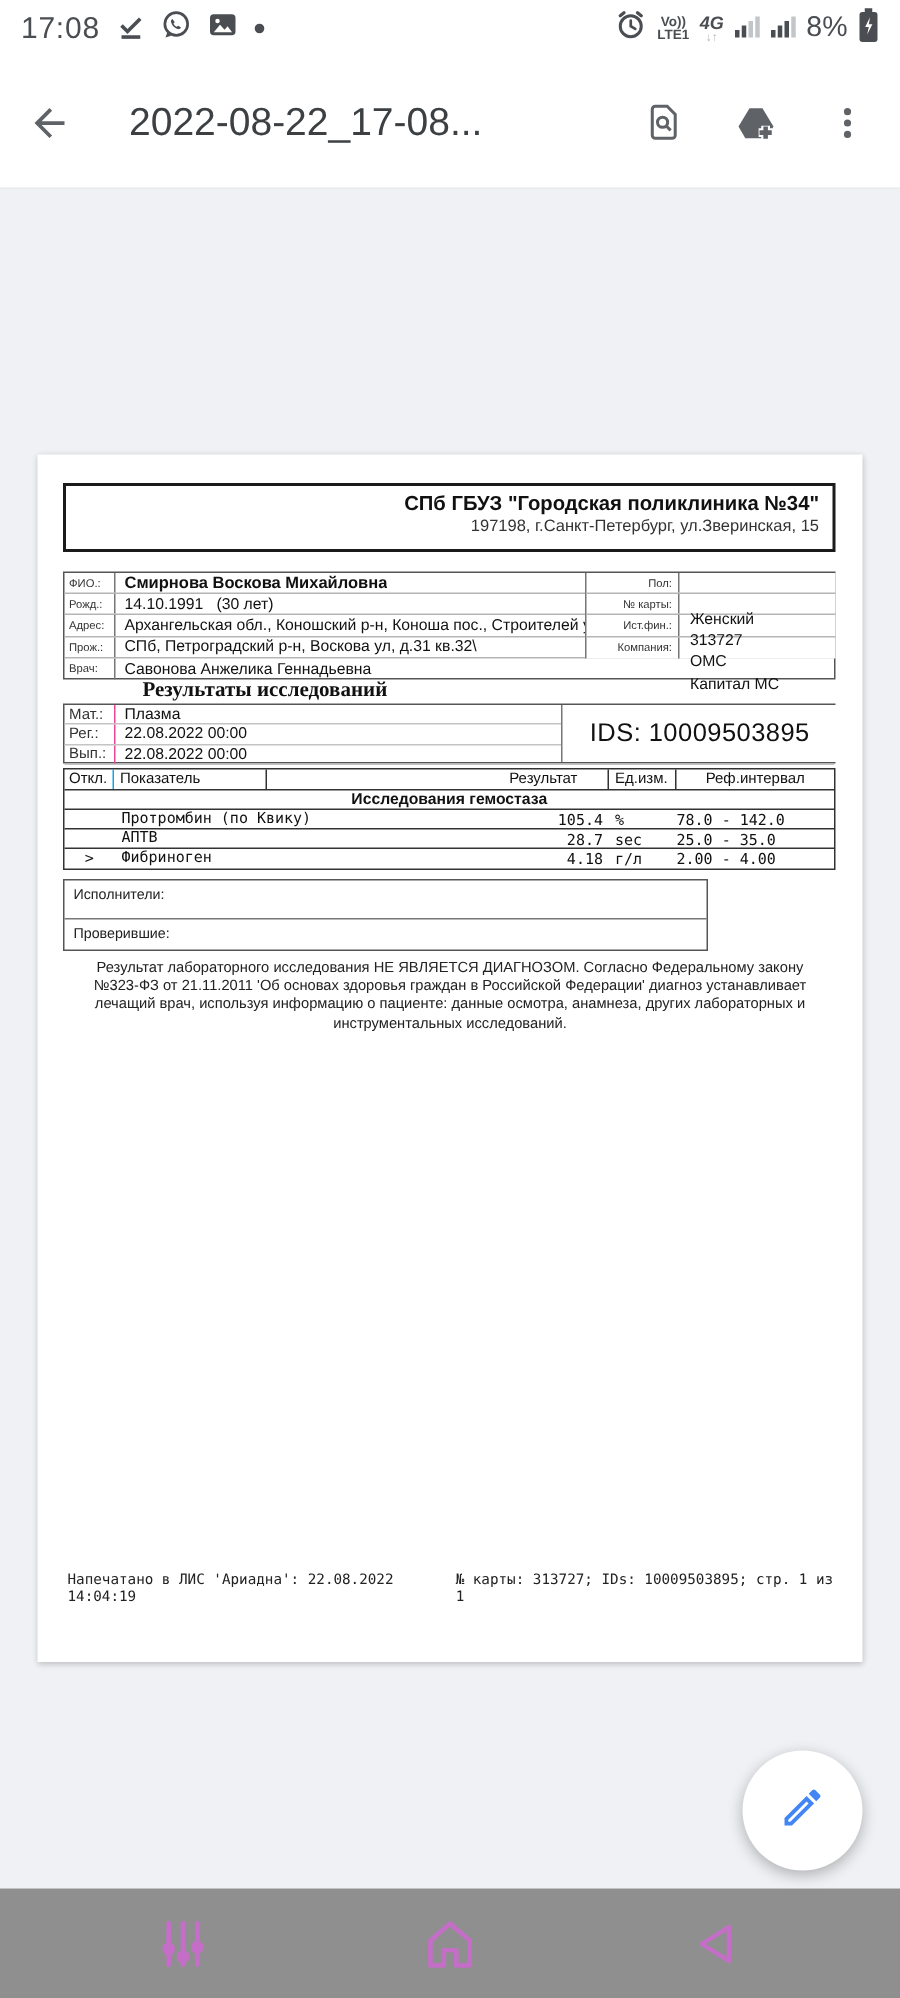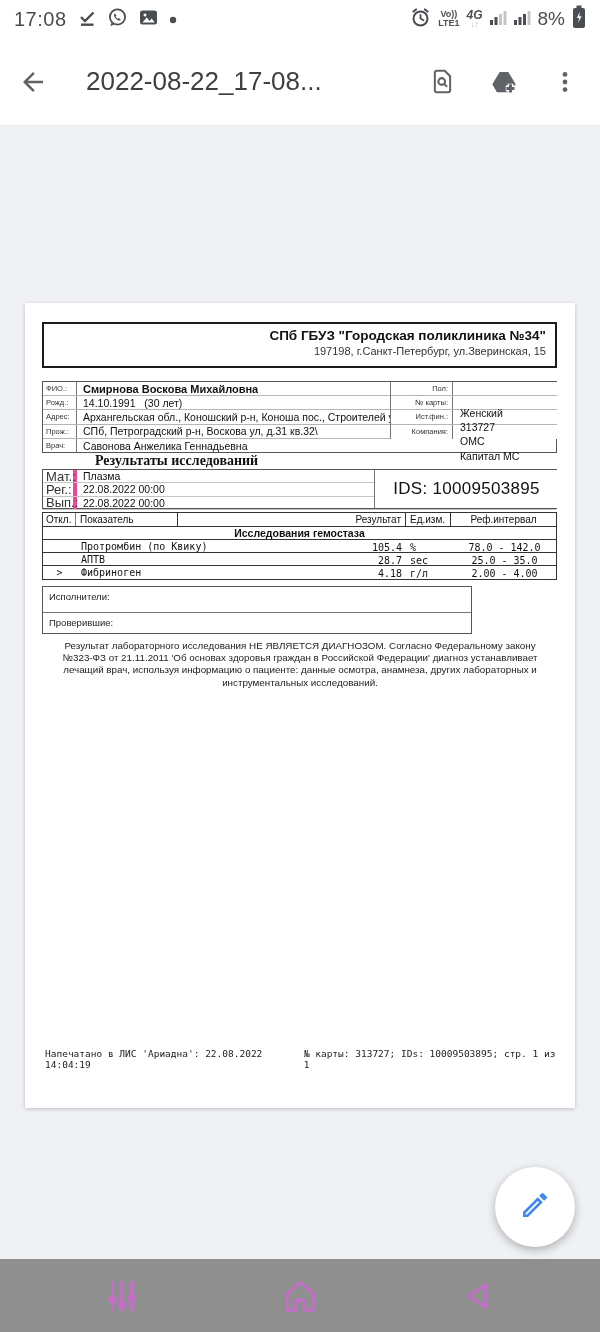--- a/index.html
+++ b/index.html
@@ -43,40 +43,40 @@
   .pr-row:last-child { border-bottom:none; }
   .pr-label { width:62px; min-width:62px; height:100%; border-right:1px solid #777; font-size:7.5px; color:#333; display:flex; align-items:center; justify-content:flex-end; padding-right:4px; }
   .pr-value { padding-left:7px; font-size:10.5px; color:#111; white-space:nowrap;margin-top:48px; }
 
   .results-title { position:absolute; left:70px; top:150px; font-family:"Liberation Serif",serif; font-weight:bold; font-size:14px; color:#111; }
 
   
   .sample-box { position:absolute; left:17px; top:166px; width:515px; height:40px; border:1px solid #555; background:#fff; }
   .s-row { height:13.3px; display:flex; align-items:center; border-bottom:1px solid #c4c4c4; }
   .s-row:last-child { border-bottom:none; }
-  .s-label { width:34px; min-width:34px; height:100%; border-right:4px solid #ec4899; font-size:13px; color:#333; display:flex; align-items:center; padding-left:3px; }
+  .s-label { width:34px; min-width:34px; height:100%; border-right:1px solid #ec4899; font-size:10px; color:#333; display:flex; align-items:center; padding-left:3px; }
   .s-value { padding-left:6px; font-size:10.5px; color:#111; white-space:nowrap; }
   .ids-cell { position:absolute; top:0; left:331px; width:184px; height:38px; border-left:1px solid #777; background:#fff; display:flex; align-items:center; justify-content:center; font-size:17px; color:#111; letter-spacing:.3px; }
 
   
   .rt { position:absolute; left:17px; top:209px; width:515px; border:1px solid #333; background:#fff; font-size:10px; color:#111; }
   .rt-head { display:flex; height:14px; align-items:center; border-bottom:1px solid #333; }
   .h-flag { width:33px; padding-left:3px; border-right:1px solid #0ea5e9; height:100%; display:flex; align-items:center; }
   .h-name { width:102px; padding-left:4px; border-right:1px solid #333; height:100%; display:flex; align-items:center; }
-  .h-result { width:228px; padding-right:4px; border-right:1px solid #333; height:100%; display:flex; align-items:center; justify-content:flex-end; }
+  .h-result { width:228px; padding-right:20px; border-right:1px solid #333; height:100%; display:flex; align-items:center; justify-content:flex-end; }
   .h-unit { width:45px; padding-left:4px; border-right:1px solid #333; height:100%; display:flex; align-items:center; }
   .h-ref { flex:1; height:100%; display:flex; align-items:center; justify-content:center; }
   .rt-group { height:13px; line-height:13px; text-align:center; font-weight:bold; font-size:10.5px; border-bottom:1px solid #333; }
   .rt-row { position:relative; border-bottom:1px solid #333; font-family:"DejaVu Sans Mono",monospace; min-height:13px; }
   .rt-row:last-child { border-bottom:none; }
   .r-flag { position:absolute; left:0; top:1px; width:33px; text-align:center; }
   .r-name { margin-left:38px; width:122px; line-height:10.5px; padding:1.5px 0; }
   .r-result { position:absolute; left:240px; width:119px; text-align:right; top:1.5px; }
   .r-unit { position:absolute; left:367px; top:1.5px; }
-  .r-ref { position:absolute; left:408px; width:107px; text-align:center; top:1.5px; }
+  .r-ref { position:absolute; left:408px; width:107px; top:1.5px; }
 
   
   .exec-box { position:absolute; left:17px; top:283px; width:430px; height:48px; border:1px solid #555; background:#fff; }
   .e-cell { height:26px; border-bottom:1px solid #777; font-size:9.5px; color:#222; padding:4px 0 0 6px; }
   .e-cell:last-child { border-bottom:none; height:21px; }
 
   .disclaimer { position:absolute; left:25px; top:337px; width:500px; text-align:center; font-size:9.8px; line-height:12.2px; color:#222; }
 
   .doc-footer { position:absolute; left:20px; top:745px; width:512px; display:flex; justify-content:space-between; font-family:"DejaVu Sans Mono",monospace; font-size:9.5px; color:#222; }
 

